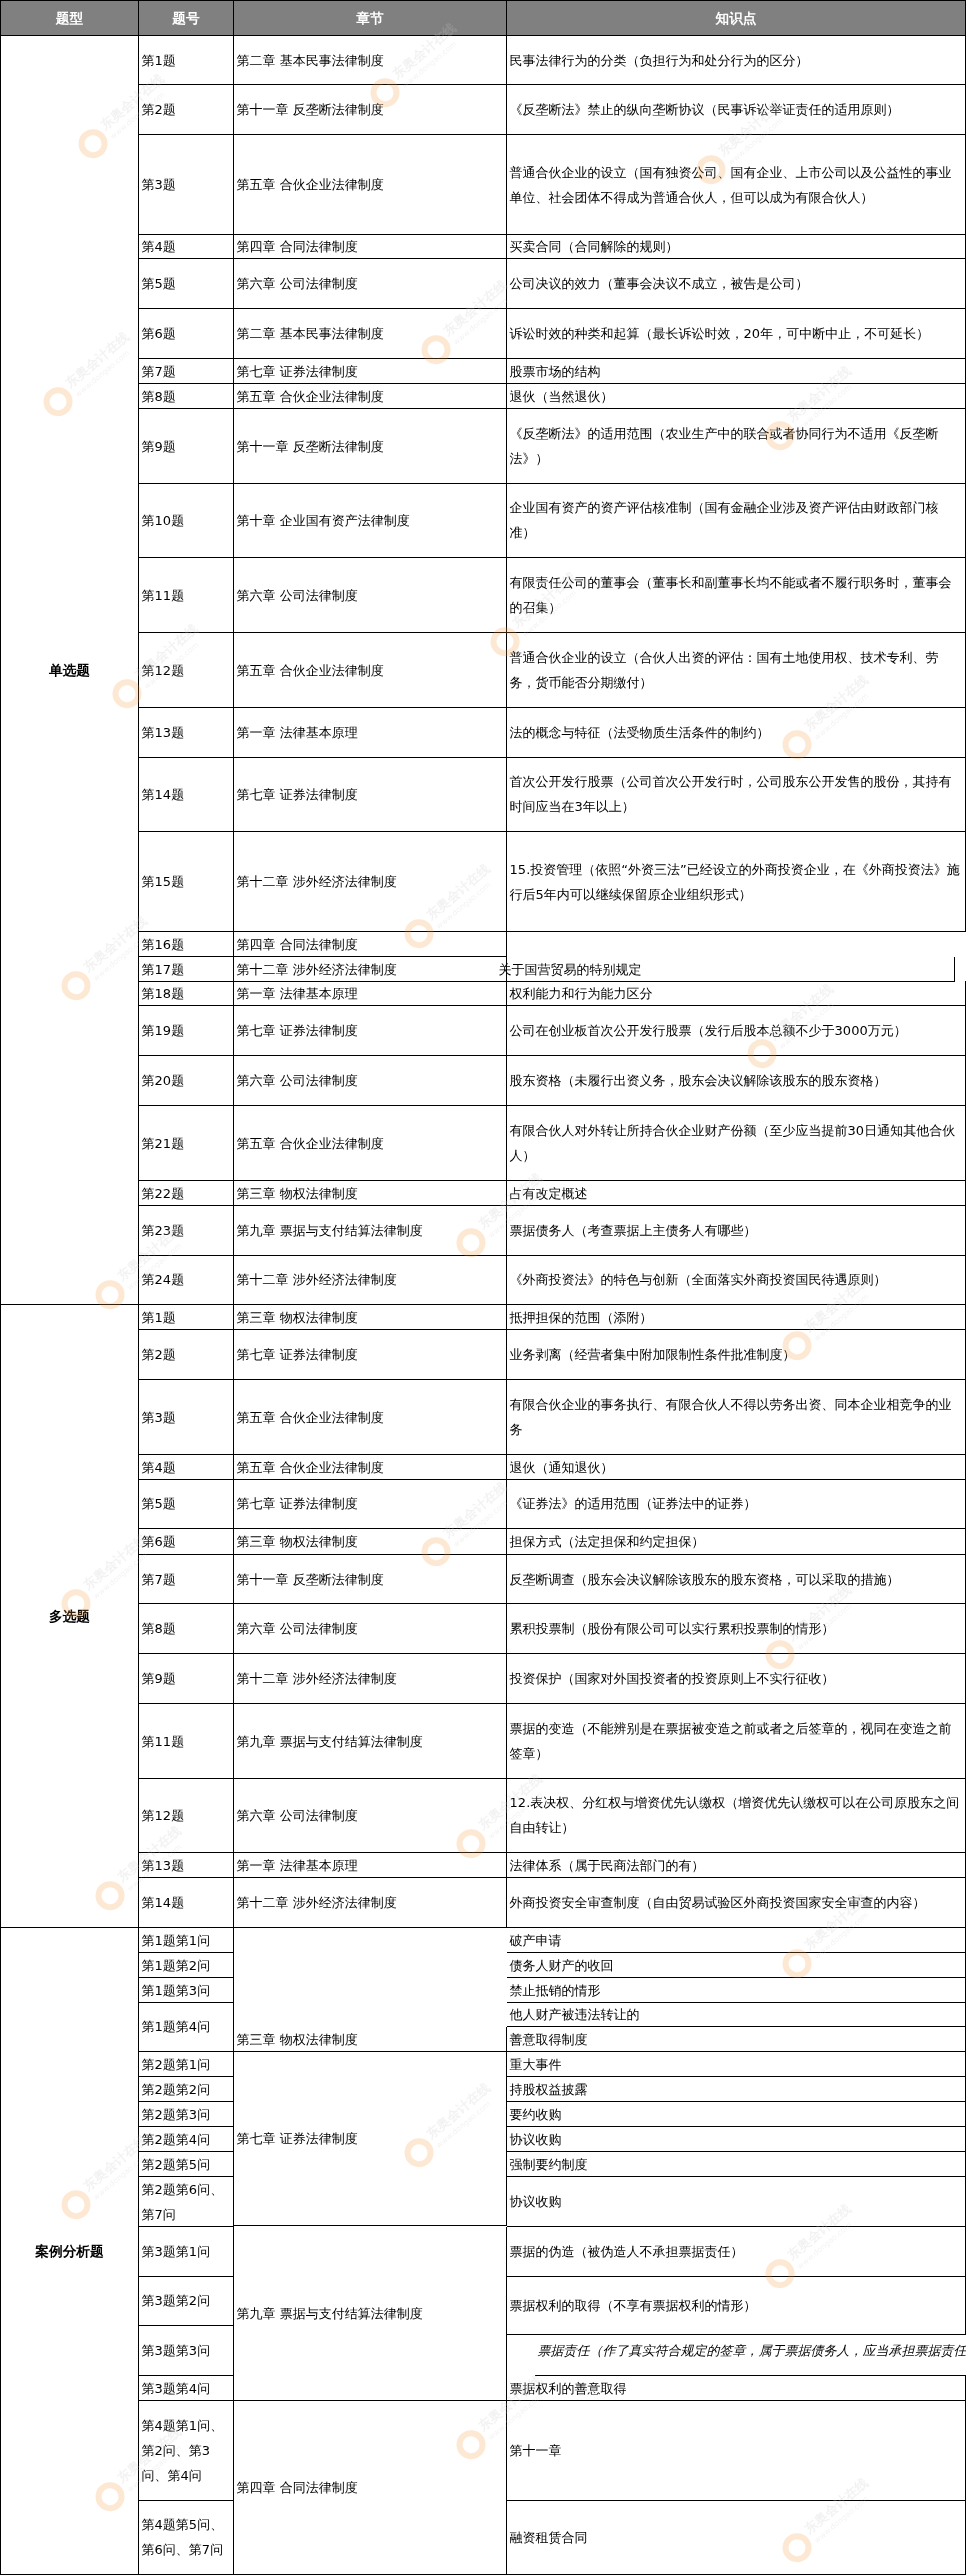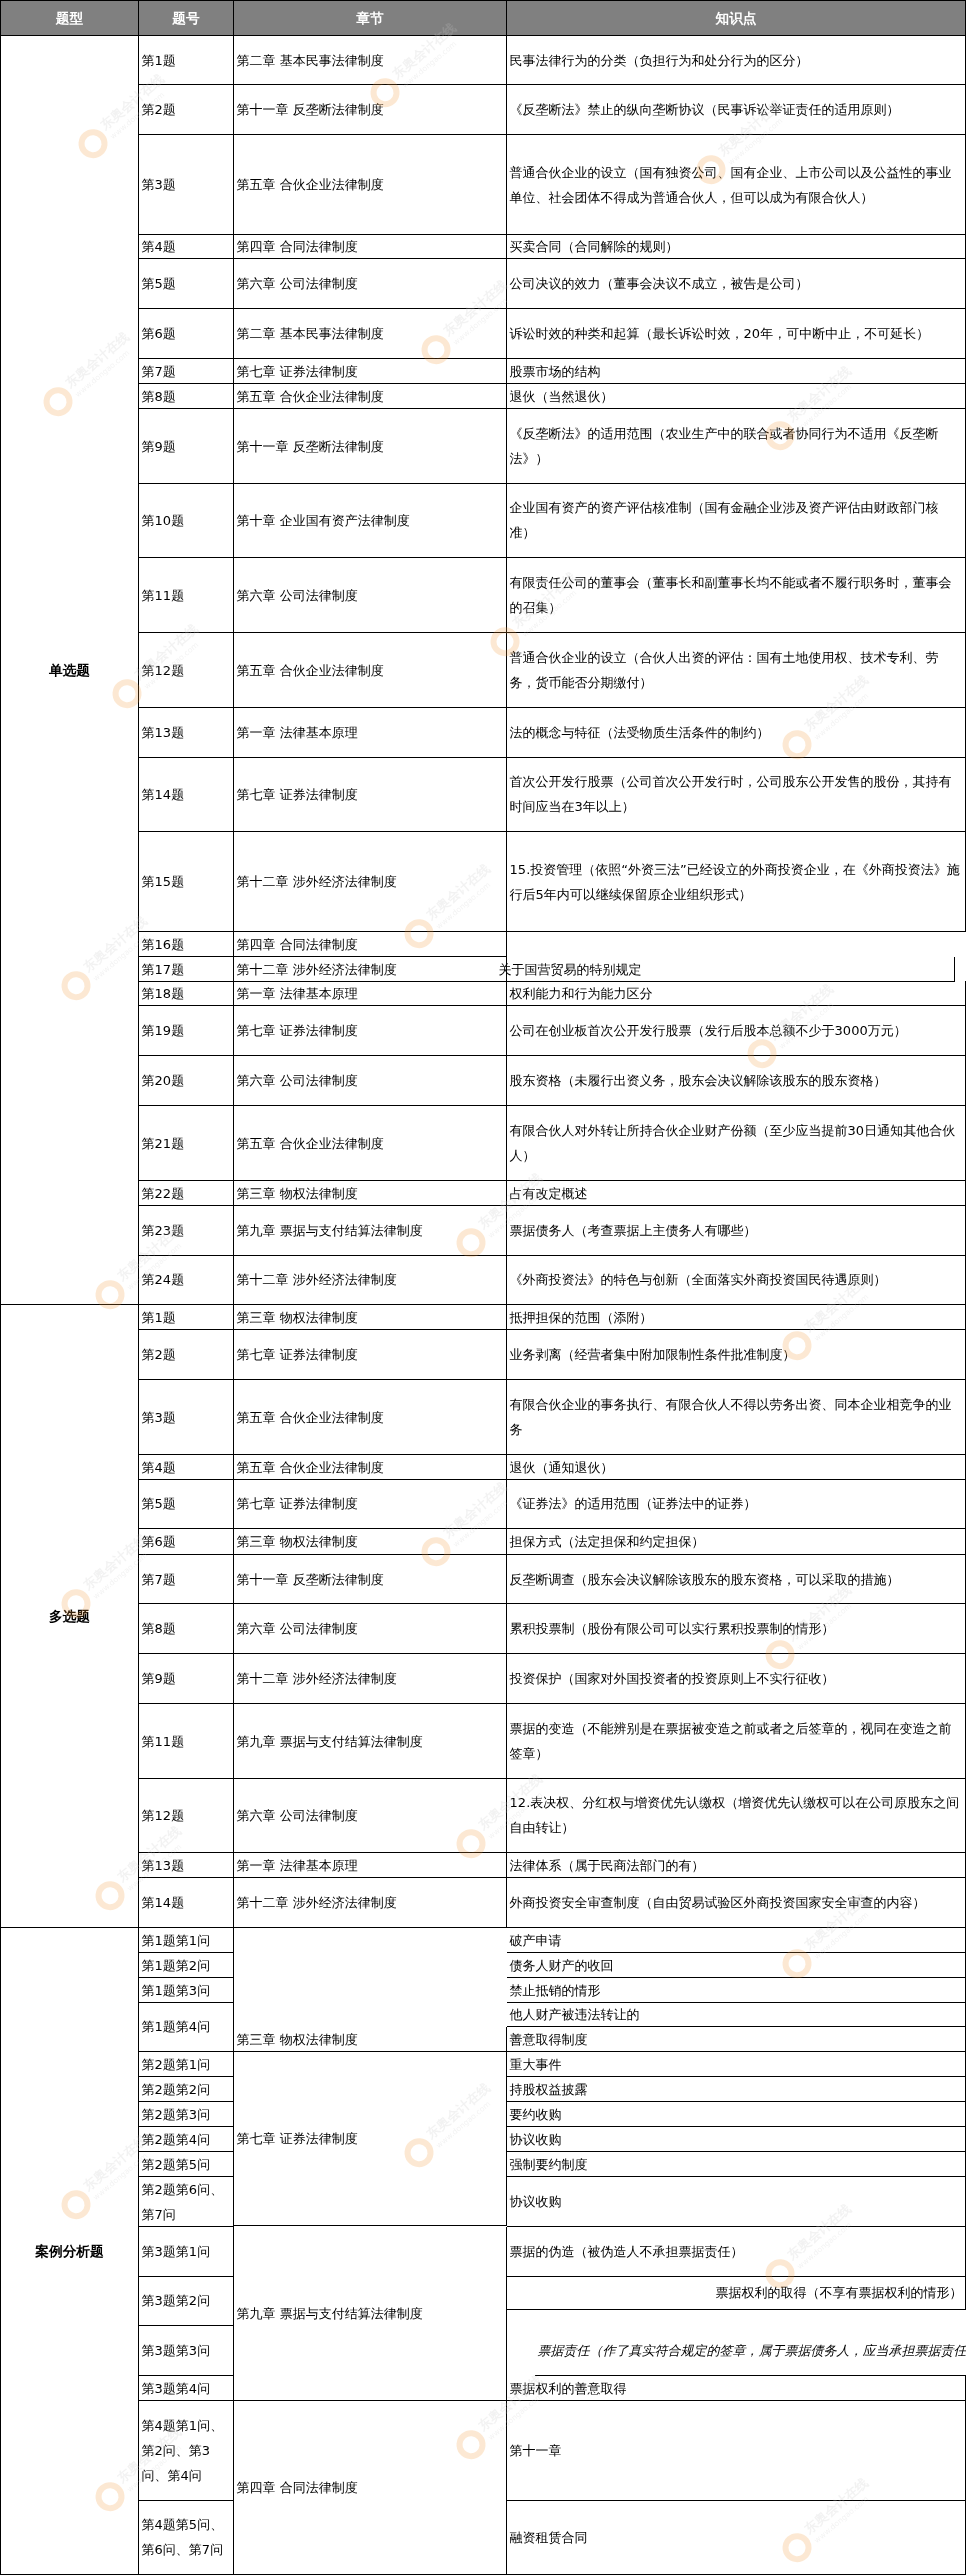--- a/index.html
+++ b/index.html
@@ -462,21 +462,21 @@
     </div>
     <div class="cell" style="left: 507px; width: 459px; top: 2152px; height: 25px;">
       <span class="txt">强制要约制度</span>
     </div>
     <div class="cell" style="left: 507px; width: 459px; top: 2177px; height: 50px;">
       <span class="txt">协议收购</span>
     </div>
     <div class="cell" style="left: 507px; width: 459px; top: 2227px; height: 50px;">
       <span class="txt">票据的伪造（被伪造人不承担票据责任）</span>
     </div>
-    <div class="cell" style="left: 507px; width: 459px; top: 2276px; height: 34px; justify-content: flex-end;">
+    <div class="cell" style="left: 507px; width: 459px; top: 2276px; height: 59px;">
       <span class="txt">票据权利的取得（不享有票据权利的情形）</span>
     </div>
     <div class="cell" style="left: 535px; width: 459px; top: 2326px; height: 50px; font-style: italic;">
       <span class="txt">票据责任（作了真实符合规定的签章，属于票据债务人，应当承担票据责任）</span>
     </div>
     <div class="cell" style="left: 507px; width: 459px; top: 2376px; height: 25px;">
       <span class="txt">票据权利的善意取得</span>
     </div>
     <div class="cell" style="left: 507px; width: 459px; top: 2401px; height: 100px;">
       <span class="txt">第十一章</span>

